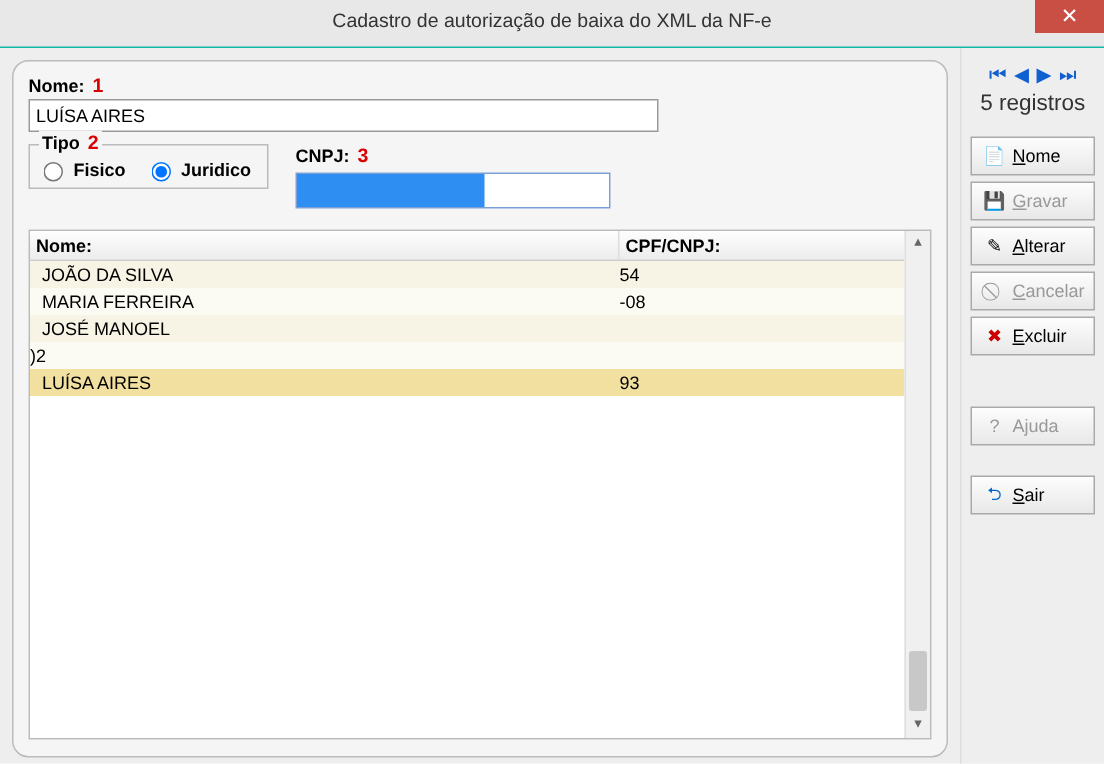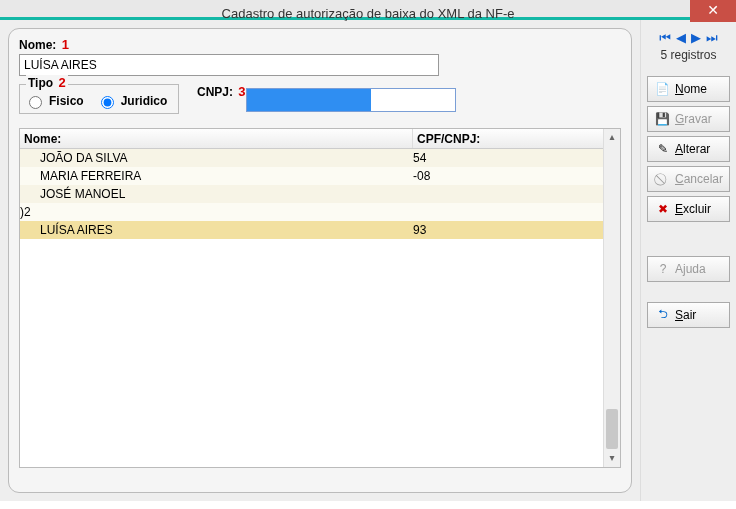--- a/index.html
+++ b/index.html
@@ -5,23 +5,23 @@
   * { box-sizing: border-box; }
   html, body {
     margin: 0; padding: 0;
     width: 736px; height: 509px;
     font-family: "Segoe UI", Tahoma, sans-serif;
     font-size: 12px;
     background: #fff;
     overflow: hidden;
   }
   .titlebar {
-    height: 20px;
+    height: 32px;
     background: #e8e8e8;
-    border-bottom: 3px solid #14b8a6;
+    border-bottom: 1px solid #14b8a6;
     position: relative;
     text-align: center;
     line-height: 28px;
     font-size: 13px;
     color: #333;
   }
   .closebtn {
     position: absolute;
     right: 0; top: 0;
     width: 46px; height: 22px;
@@ -90,21 +90,21 @@
     background: #f5f5f5;
     padding: 0 2px;
   }
   .radios {
     display: flex;
     gap: 12px;
     margin-top: 6px;
   }
   .radio-wrap { display: flex; align-items: center; gap: 4px; }
   .radio-wrap label { font-weight: bold; }
-  .cnpj-block { display: flex; }
+  .cnpj-block { display: flex; flex-direction: column; }
   .cnpj-input-wrap {
     width: 210px;
     height: 24px;
     border: 1px solid #7a9ed6;
     background: #fff;
     margin-top: 4px;
     display: flex;
   }
   .cnpj-sel {
     width: 60%;
@@ -132,21 +132,21 @@
   .th-cpf  { width: 190px; padding-left: 4px; }
   .trow {
     display: flex;
     height: 18px;
     line-height: 18px;
     font-size: 12px;
   }
   .trow:nth-child(odd) { background: #f7f4e6; }
   .trow:nth-child(even) { background: #fcfbf3; }
   .trow.selected { background: #f2e0a0; }
-  .td-nome { flex: 1; padding-left: 20px; }
+  .td-nome { flex: 1; padding-left: 8px; }
   .td-cpf  { width: 190px; text-align: left; padding-right: 90px; }
   .scrollbar {
     width: 17px;
     background: #f0f0f0;
     border-left: 1px solid #ddd;
     position: relative;
   }
   .scroll-arrow {
     height: 17px;
     text-align: center;
@@ -177,21 +177,21 @@
     display: flex;
     justify-content: center;
     gap: 5px;
     color: #1060d0;
     font-size: 13px;
     margin-bottom: 2px;
   }
   .nav span { cursor: pointer; }
   .regcount {
     text-align: center;
-    font-size: 12px;
+    font-size: 15px;
     color: #333;
     margin-bottom: 14px;
   }
   .btn {
     height: 26px;
     margin-bottom: 4px;
     border: 1px solid #aaa;
     background: linear-gradient(#fdfdfd, #e8e8e8);
     font-size: 12px;
     display: flex;

